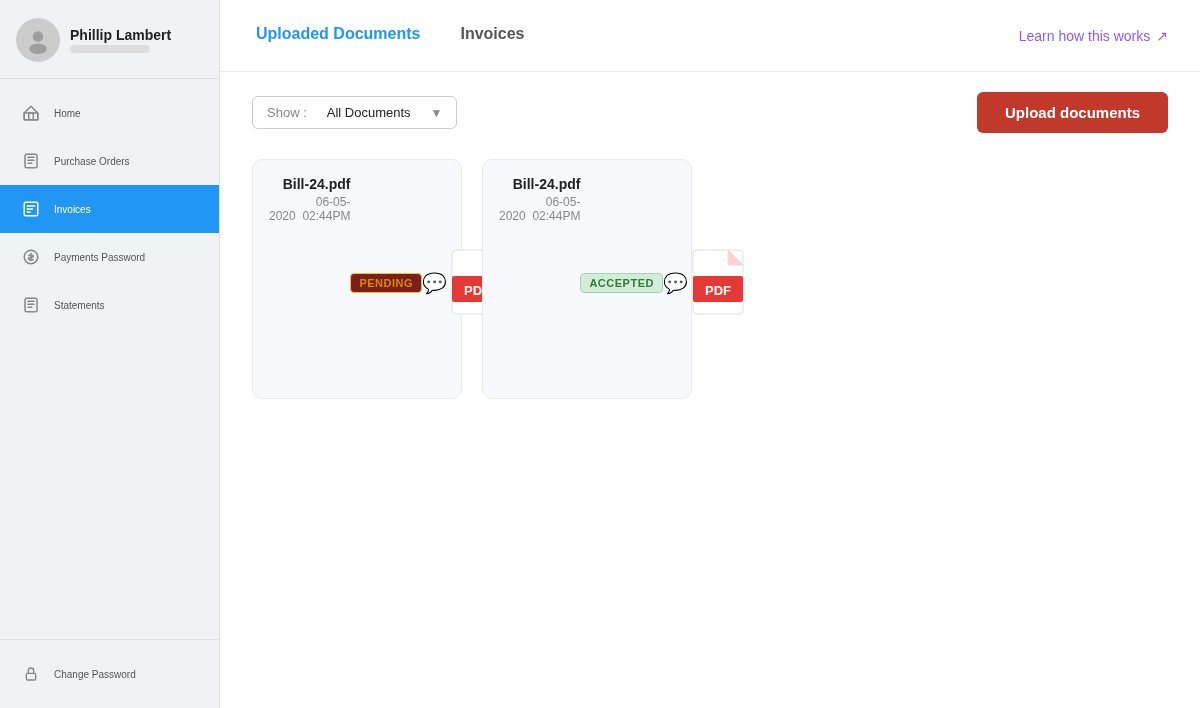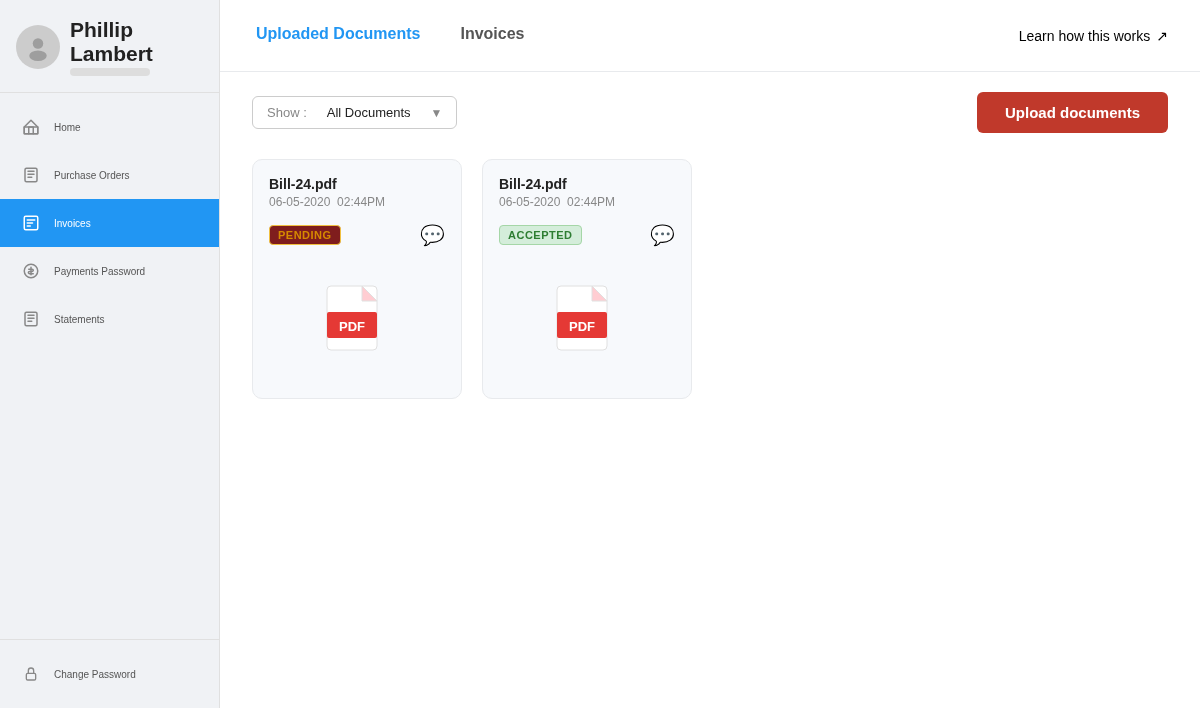--- a/index.html
+++ b/index.html
@@ -28,21 +28,21 @@
       border-radius: 50%;
       background: #ccc;
       display: flex;
       align-items: center;
       justify-content: center;
       margin-right: 10px;
       flex-shrink: 0;
     }
     .avatar-circle svg { width: 28px; height: 28px; }
     .profile-info { display: flex; flex-direction: column; }
-    .profile-name { font-size: 21px; font-weight: 600; color: #222; }
+    .profile-name { font-size: 14px; font-weight: 600; color: #222; }
     .profile-subtitle { font-size: 11px; color: #aaa; margin-top: 2px; background: #ddd; height: 8px; width: 80px; border-radius: 4px; }
 
     .sidebar-nav { flex: 1; padding: 10px 0; }
     .nav-item {
       display: flex;
       align-items: center;
       padding: 13px 20px;
       cursor: pointer;
       color: #555;
       font-size: 10px;
@@ -92,21 +92,21 @@
     }
     .tab.active {
       color: #2196f3;
       border-bottom: 3px solid #2196f3;
     }
     .header-right {
       margin-left: auto;
       display: flex;
       align-items: center;
       gap: 6px;
-      color: #000000;
+      color: #8b5cf6;
       font-size: 14px;
       cursor: pointer;
     }
 
     
     .main-toolbar {
       display: flex;
       align-items: center;
       padding: 20px 32px 16px 32px;
       background: #fff;
@@ -165,23 +165,24 @@
     .drop-zone-link { color: #2196f3; cursor: pointer; text-decoration: none; font-style: italic; }
 
     
     .doc-card {
       width: 210px;
       min-height: 240px;
       border: 1px solid #e8eaed;
       border-radius: 10px;
       background: #f7f9fc;
       display: flex;
-      flex-direction: column;
+      flex-direction: row;
       padding: 16px;
       position: relative;
+      text-align: right;
     }
     .doc-card-header { display: flex; flex-direction: column; margin-bottom: 6px; }
     .doc-filename { font-size: 14px; font-weight: 600; color: #222; }
     .doc-date { font-size: 12px; color: #888; margin-top: 3px; }
     .doc-status-row { display: flex; align-items: center; justify-content: space-between; margin-top: 8px; }
     .status-badge {
       font-size: 11px;
       font-weight: 700;
       border-radius: 4px;
       padding: 3px 8px;

